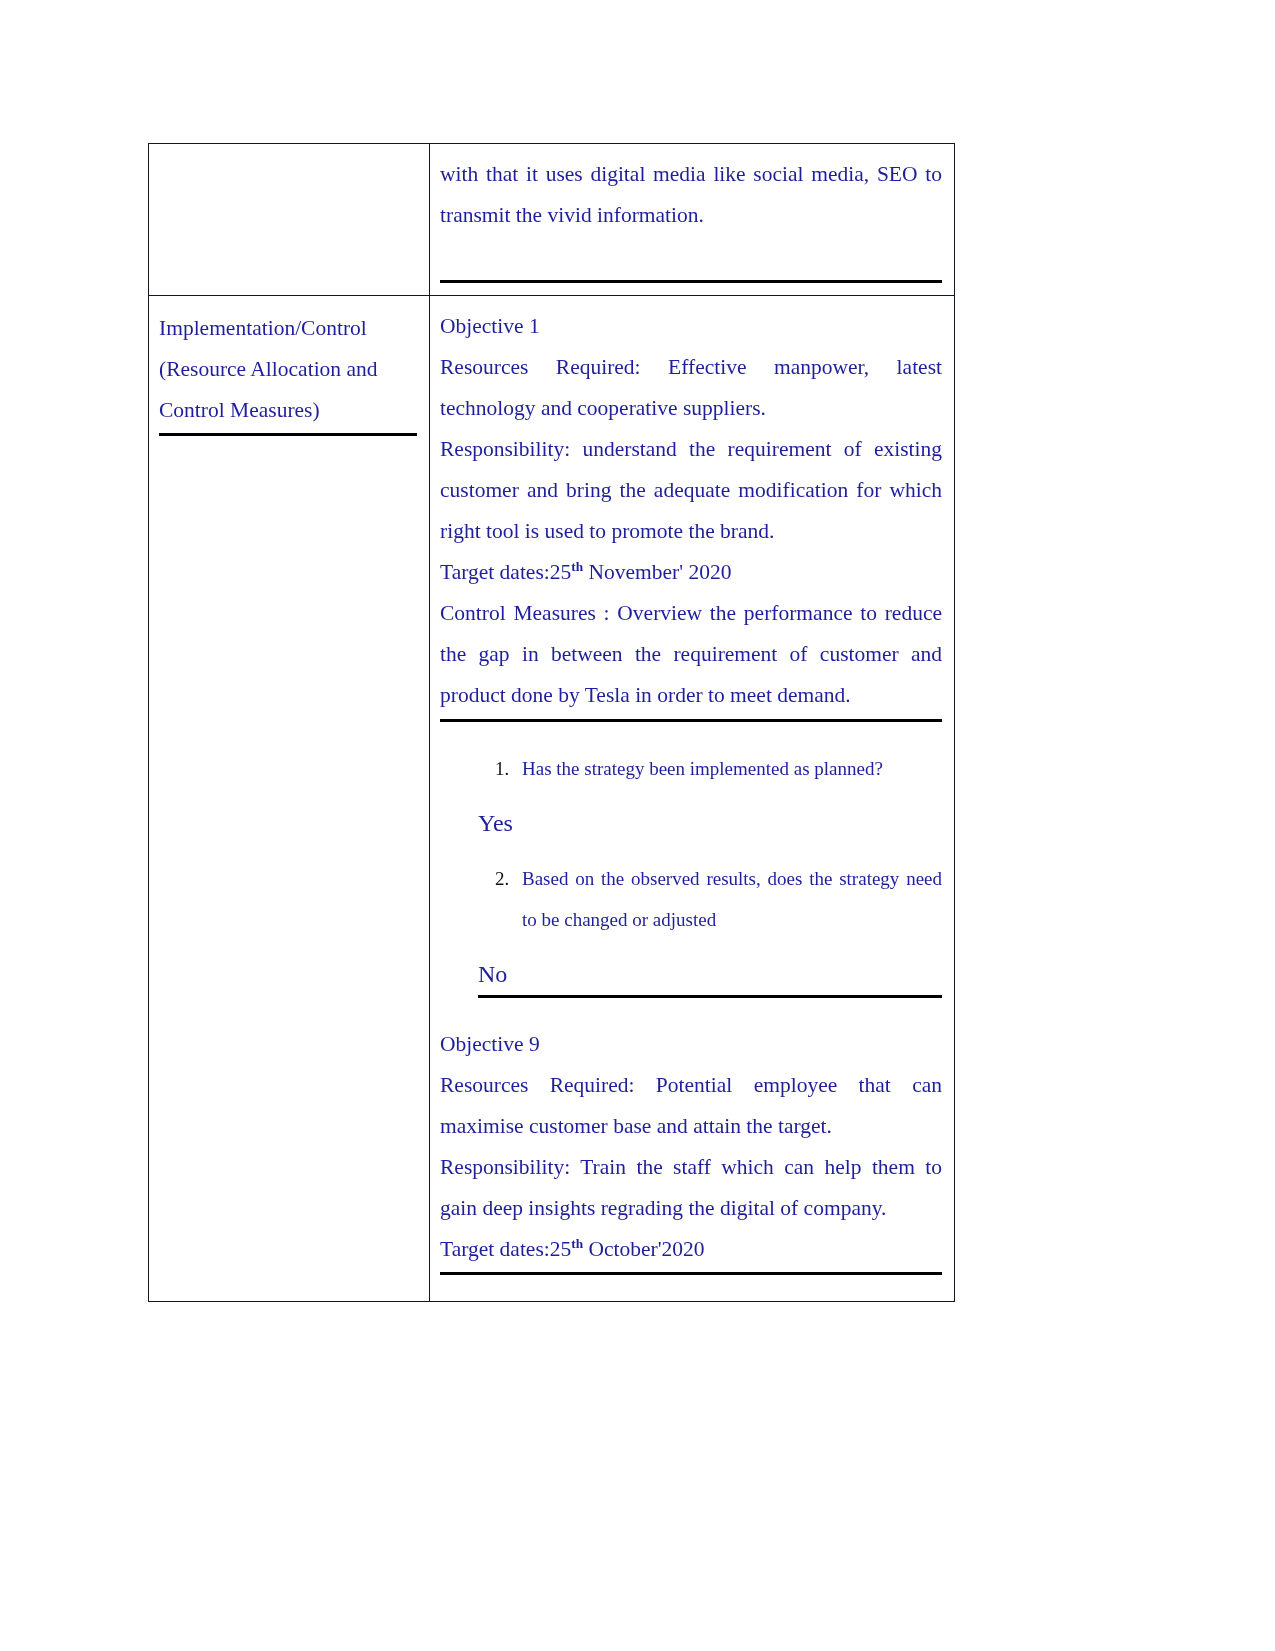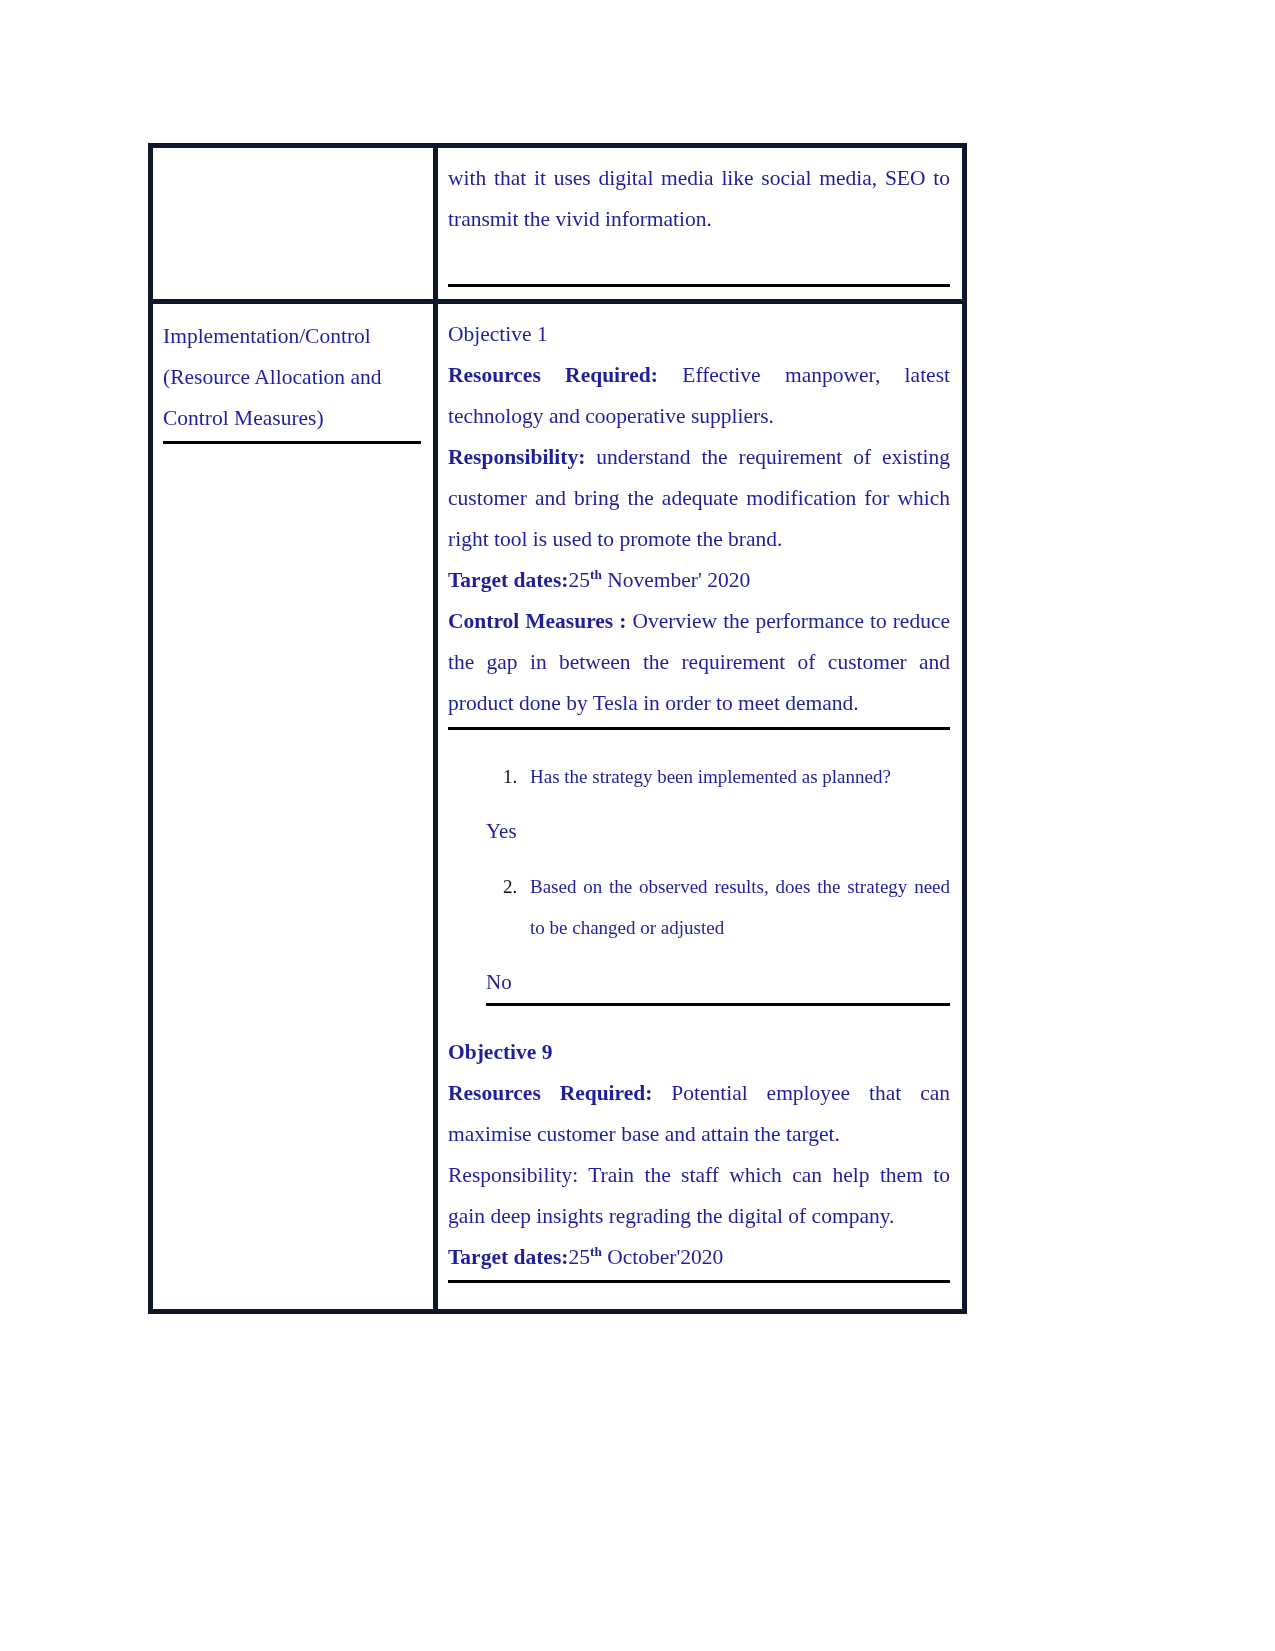--- a/index.html
+++ b/index.html
@@ -26,38 +26,38 @@
 
   .doc-table {
     position: absolute;
     left: 148px;
     top: 143px;
     width: 760px;
     border-collapse: collapse;
     table-layout: fixed;
   }
   .doc-table td {
-    border: 5px solid #0f172a;
+    border: 1px solid #0f172a;
     vertical-align: top;
     padding: 10px 12px 12px 10px;
   }
   .col-left  { width: 258px; }
   .col-right { width: 502px; }
 
   p.para {
     margin: 0 0 0 0;
     font-size: 21.5px;
     line-height: 41px;
     text-align: justify;
     text-justify: inter-word;
     color: #1f1f9c;
   }
   p.para.lastline-left { text-align-last: left; }
 
-  .b { font-weight: bold; }
+  .b { font-weight: normal; }
 
   sup {
     font-size: 0.62em;
     vertical-align: super;
     line-height: 0;
     font-weight: bold;
   }
 
   
   .rule {
@@ -90,21 +90,21 @@
   ol.qlist li .qtext {
     display: block;
     text-align: justify;
     text-justify: inter-word;
   }
   ol.qlist li .qtext.lastline-left { text-align-last: left; }
 
   .answer {
     margin: 0;
     padding-left: 38px;
-    font-size: 21px;
+    font-size: 24px;
     line-height: 41px;
     color: #1f1f9c;
   }
 
   .rule-under-answer {
     margin-left: 38px;
     margin-top: 0px;
   }
 
   .left-cell-inner { padding-top: 2px; }

